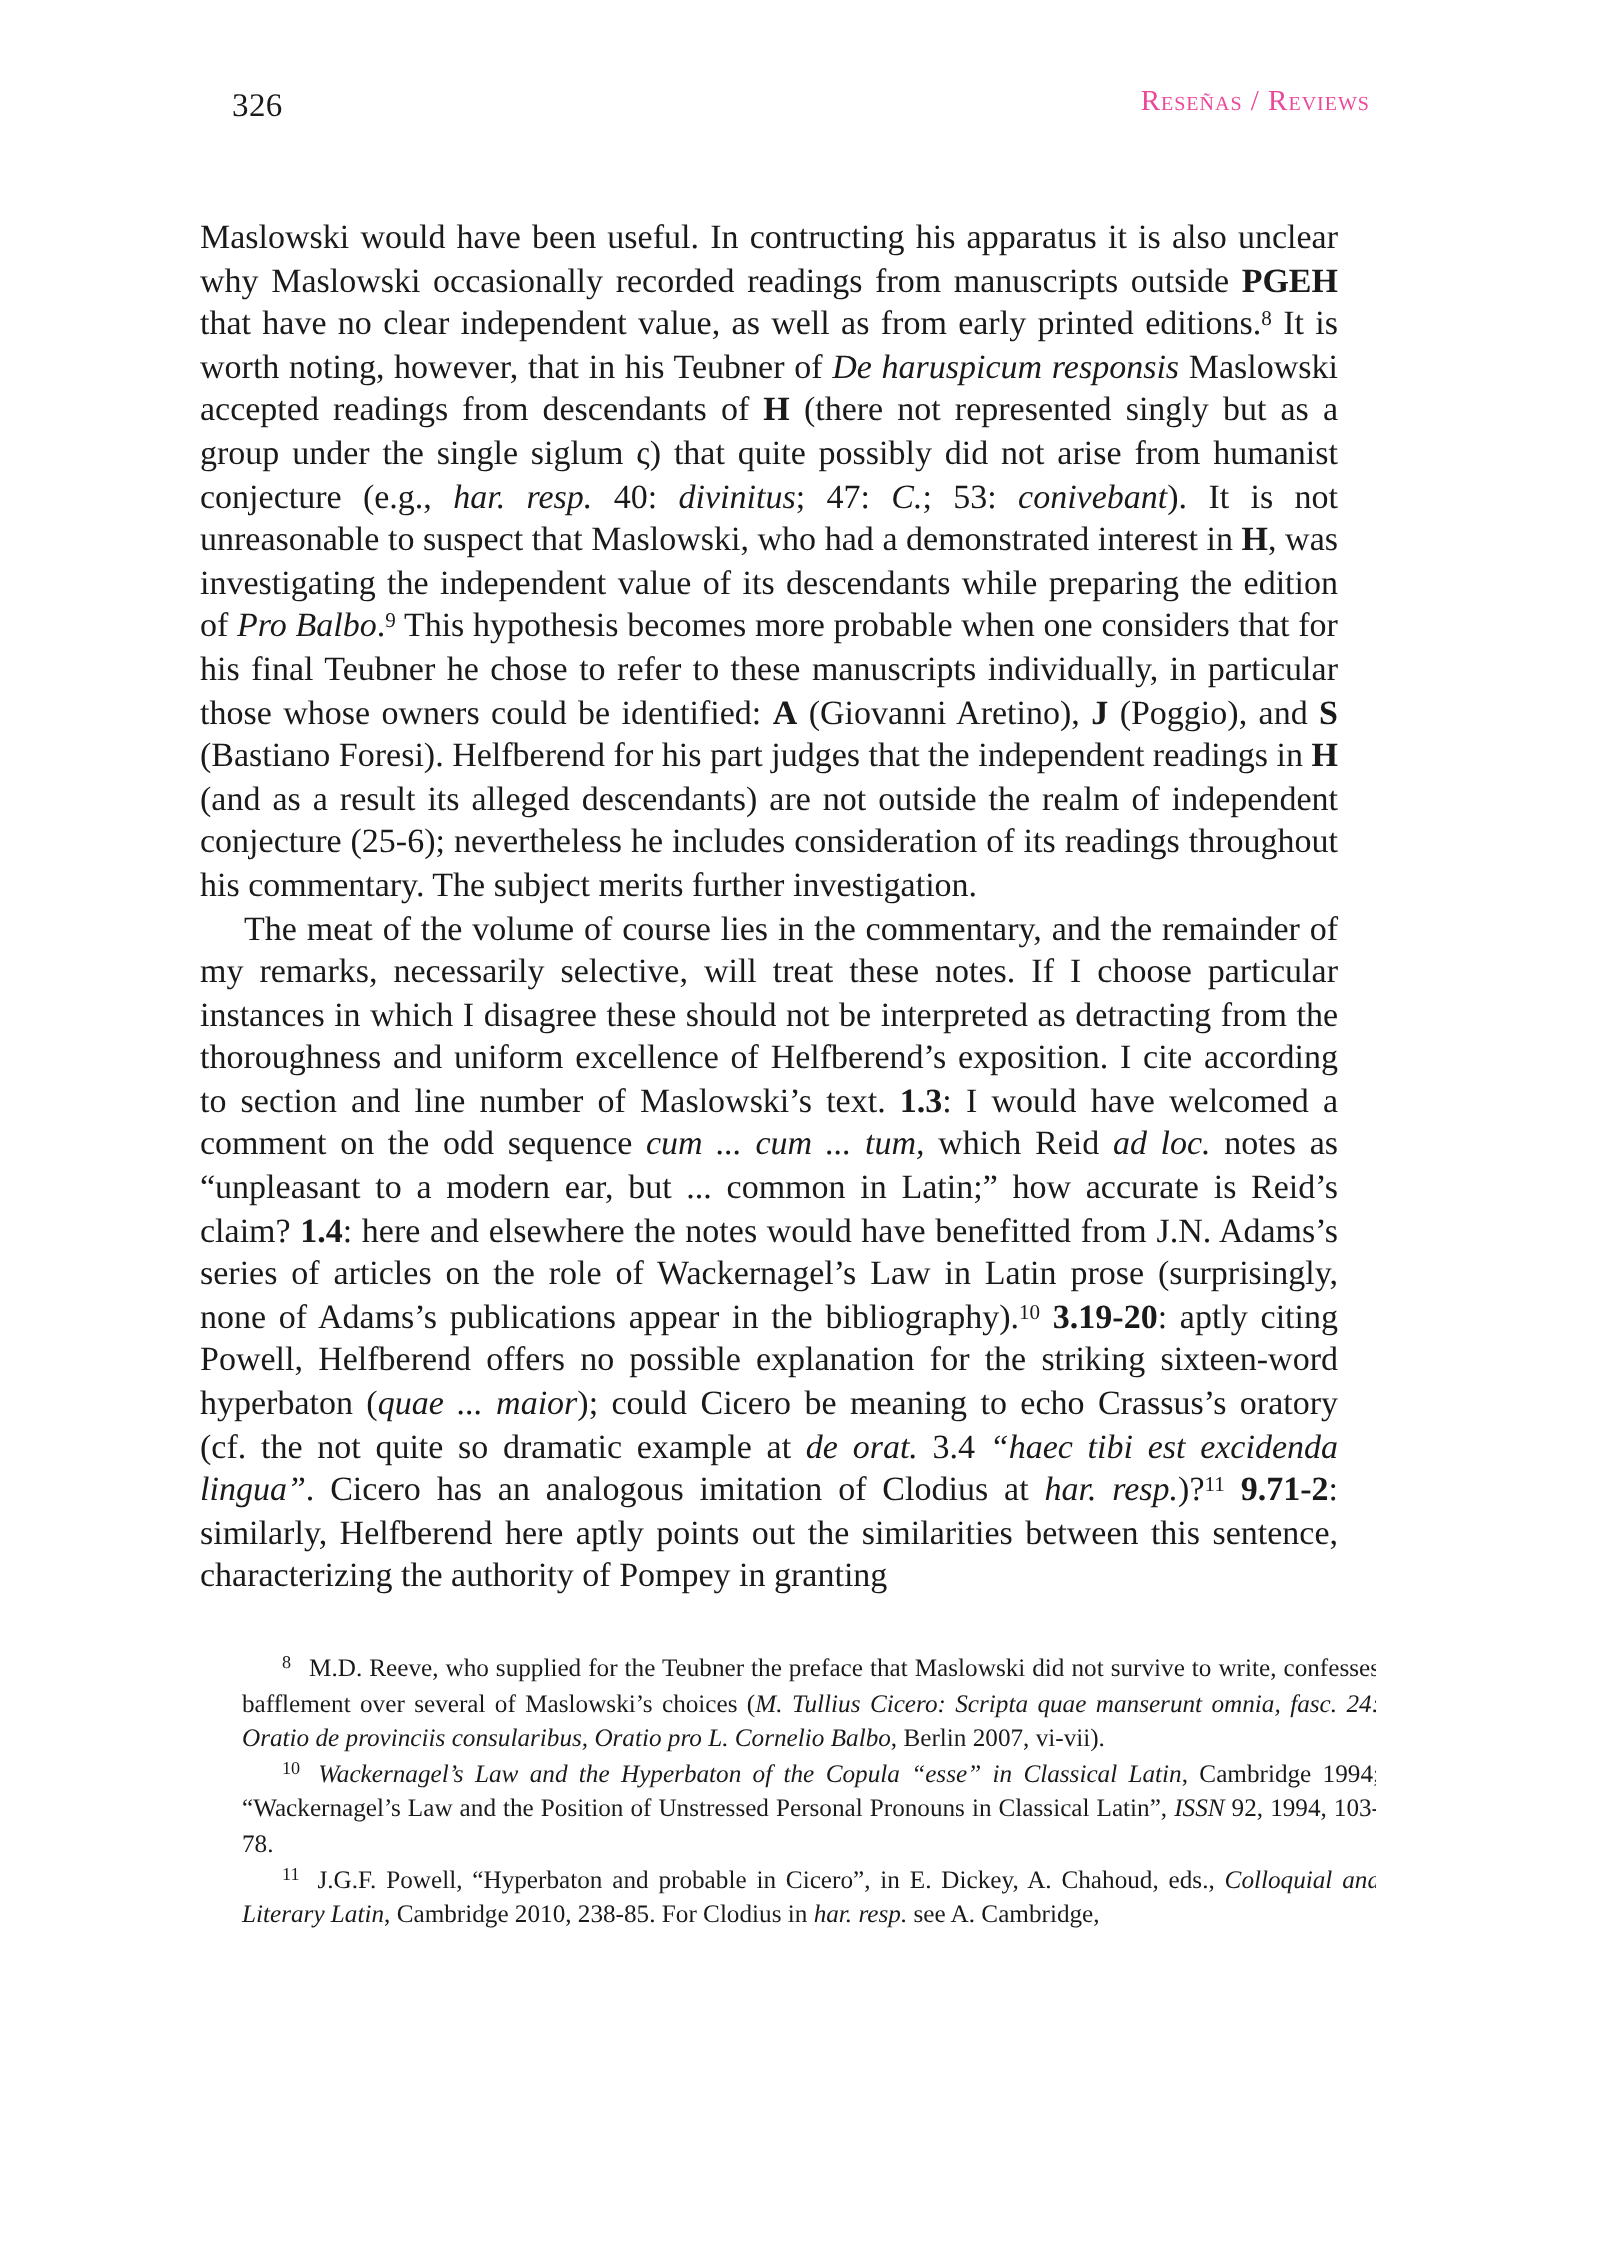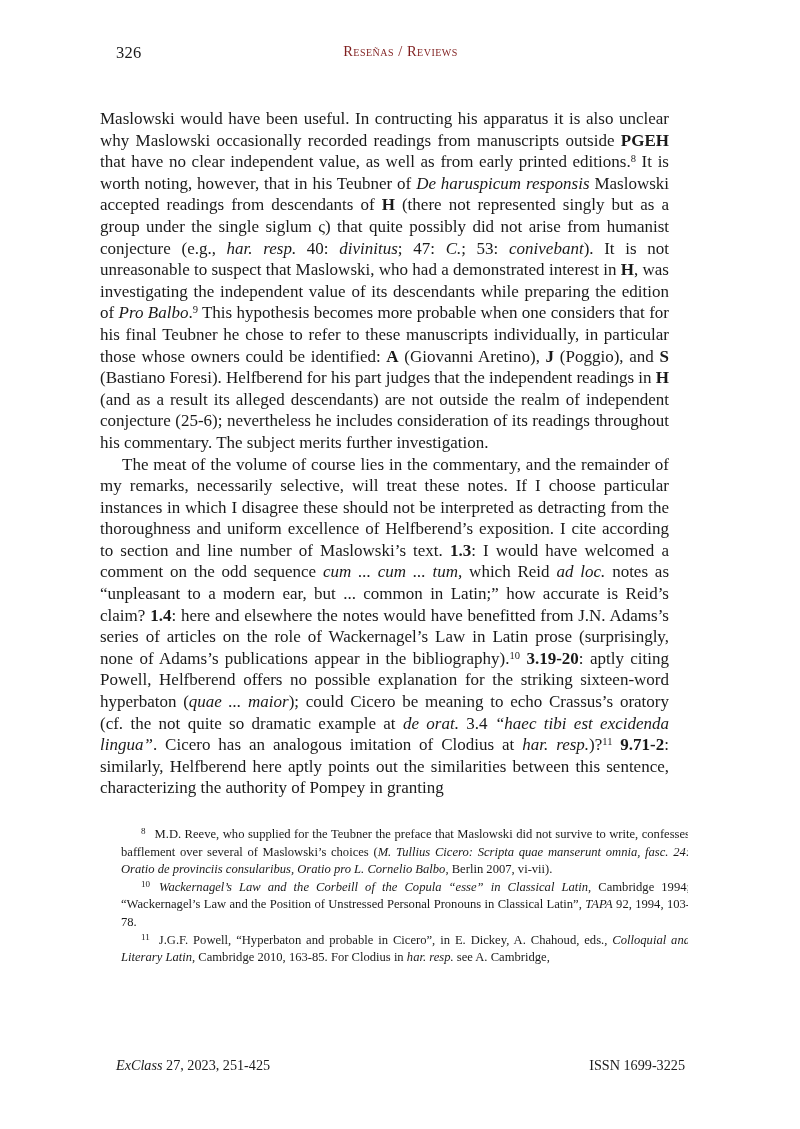--- a/index.html
+++ b/index.html
@@ -36,25 +36,25 @@
   }
   .folio {
     font-size: 16.5px;
     letter-spacing: 0.2px;
     color: #1a1a1a;
   }
   .head-title {
     position: absolute;
     left: 0;
     right: 0;
-    text-align: center;
+    text-align: right;
     font-size: 14.5px;
     font-variant: small-caps;
     letter-spacing: 0.5px;
-    color: #7f1d1d;
+    color: #ec4899;
   }
 
   
   .body-text {
     position: absolute;
     top: 108px;
     left: 100px;
     width: 569px;
     font-size: 17px;
     line-height: 21.6px;
@@ -134,24 +134,20 @@
 
     <p class="indent"><span>The meat of the volume of course lies in the commentary, and the remainder of my remarks, necessarily selective, will treat these notes. If I choose particular instances in which I disagree these should not be interpreted as detracting from the thoroughness and uniform excellence of Helfberend’s exposition. I cite according to section and line number of Maslowski’s text. </span><b>1.3</b><span>: I would have welcomed a comment on the odd sequence </span><i>cum ... cum ... tum,</i><span> which Reid </span><i>ad loc.</i><span> notes as “unpleasant to a modern ear, but ... common in Latin;” how accurate is Reid’s claim? </span><b>1.4</b><span>: here and elsewhere the notes would have benefitted from J.N. Adams’s series of articles on the role of Wackernagel’s Law in Latin prose (surprisingly, none of Adams’s publications appear in the bibliography).</span><sup class="fn">10</sup><span> </span><b>3.19-20</b><span>: aptly citing Powell, Helfberend offers no possible explanation for the striking sixteen-word hyperbaton (</span><i>quae ... maior</i><span>); could Cicero be meaning to echo Crassus’s oratory (cf. the not quite so dramatic example at </span><i>de orat.</i><span> 3.4 </span><i>“haec tibi est excidenda lingua”</i><span>. Cicero has an analogous imitation of Clodius at </span><i>har. resp.</i><span>)?</span><sup class="fn">11</sup><span> </span><b>9.71-2</b><span>: similarly, Helfberend here aptly points out the similarities between this sentence, characterizing the authority of Pompey in granting</span></p>
 
   </div>
 
   <div class="footnotes">
 
     <p><sup class="fnmark">8</sup><span class="fngap-wide"></span><span>M.D. Reeve, who supplied for the Teubner the preface that Maslowski did not survive to write, confesses bafflement over several of Maslowski’s choices (</span><i>M. Tullius Cicero: Scripta quae manserunt omnia, fasc. 24: Oratio de provinciis consularibus, Oratio pro L. Cornelio Balbo</i><span>, Berlin 2007, vi-vii).</span></p>
 
 
-    <p><sup class="fnmark">10</sup><span class="fngap-wide"></span><span></span><i>Wackernagel’s Law and the Corbeill of the Copula “esse” in Classical Latin</i><span>, Cambridge 1994; “Wackernagel’s Law and the Position of Unstressed Personal Pronouns in Classical Latin”, </span><i>TAPA</i><span> 92, 1994, 103-78.</span></p>
+    <p><sup class="fnmark">10</sup><span class="fngap-wide"></span><span></span><i>Wackernagel’s Law and the Hyperbaton of the Copula “esse” in Classical Latin</i><span>, Cambridge 1994; “Wackernagel’s Law and the Position of Unstressed Personal Pronouns in Classical Latin”, </span><i>ISSN</i><span> 92, 1994, 103-78.</span></p>
 
-    <p><sup class="fnmark">11</sup><span class="fngap-wide"></span><span>J.G.F. Powell, “Hyperbaton and probable in Cicero”, in E. Dickey, A. Chahoud, eds., </span><i>Colloquial and Literary Latin</i><span>, Cambridge 2010, 163-85. For Clodius in </span><i>har. resp.</i><span> see A. Cambridge,</span></p>
+    <p><sup class="fnmark">11</sup><span class="fngap-wide"></span><span>J.G.F. Powell, “Hyperbaton and probable in Cicero”, in E. Dickey, A. Chahoud, eds., </span><i>Colloquial and Literary Latin</i><span>, Cambridge 2010, 238-85. For Clodius in </span><i>har. resp.</i><span> see A. Cambridge,</span></p>
 
   </div>
 
-  <div class="footer">
-    <span class="footer-left"><i>ExClass</i><span> 27, 2023, 251-425</span></span>
-    <span class="footer-right">ISSN 1699-3225</span>
-  </div>
 
 </div>
 
 </body></html>

